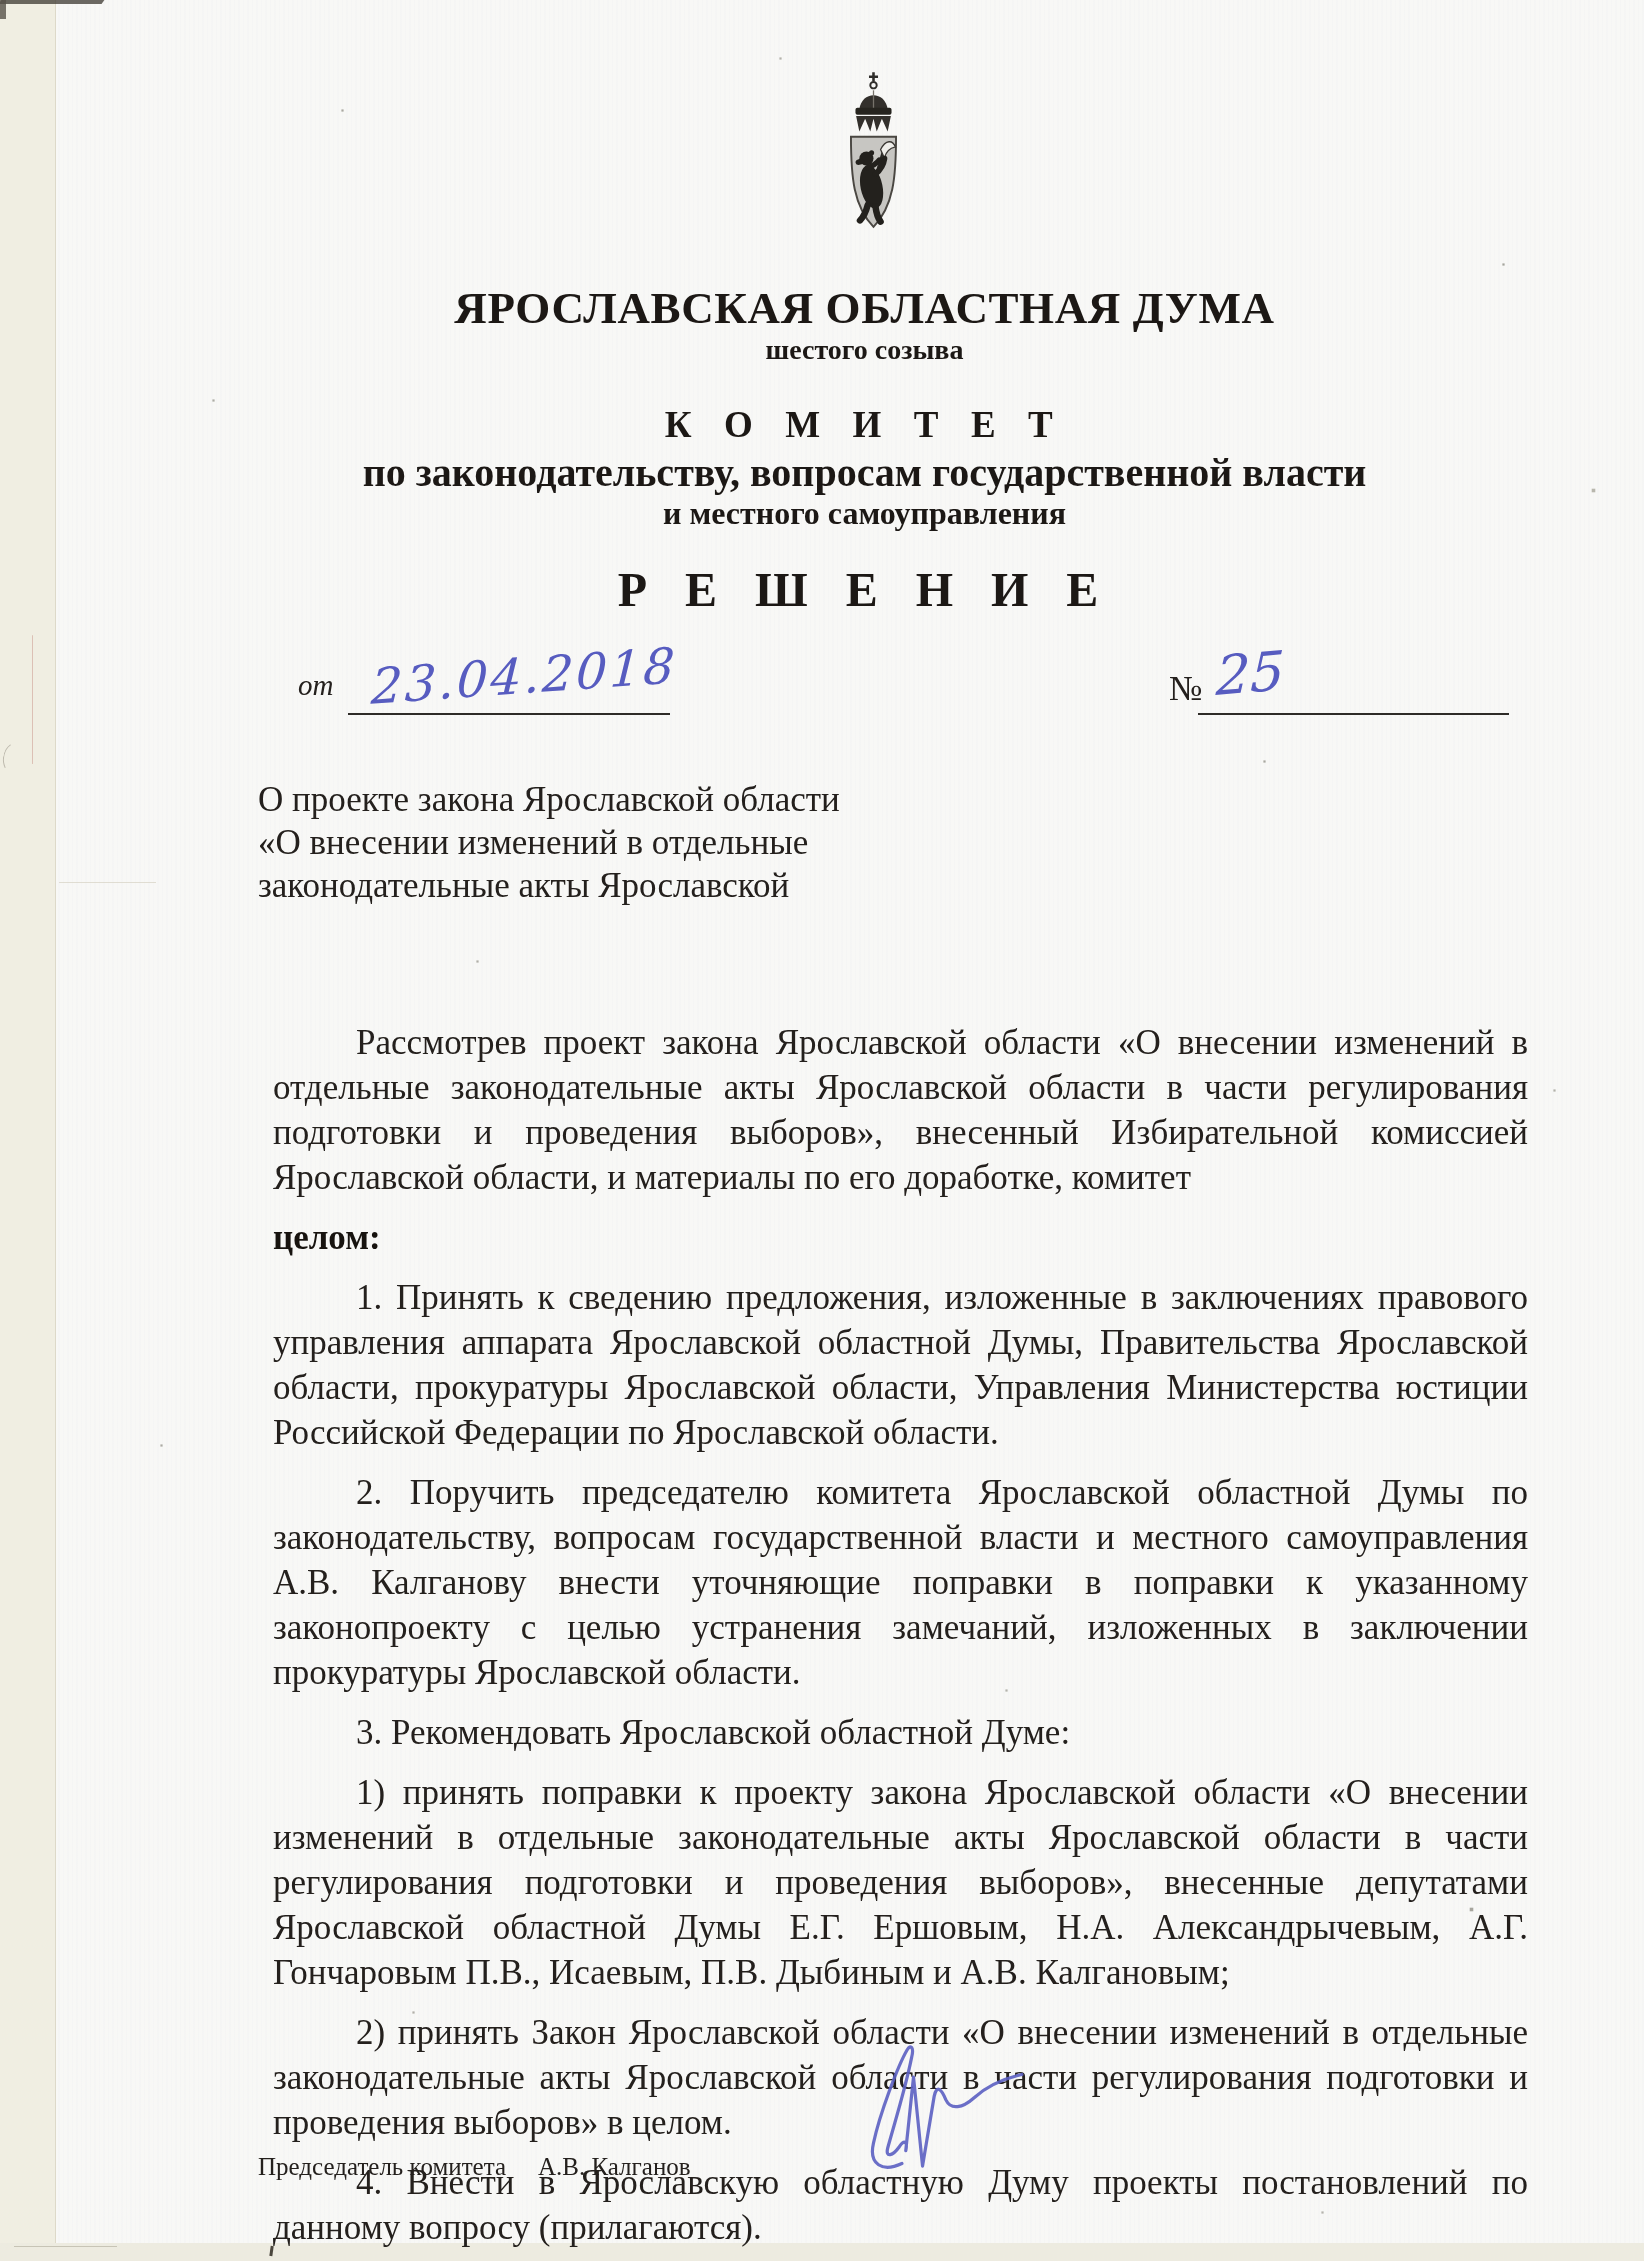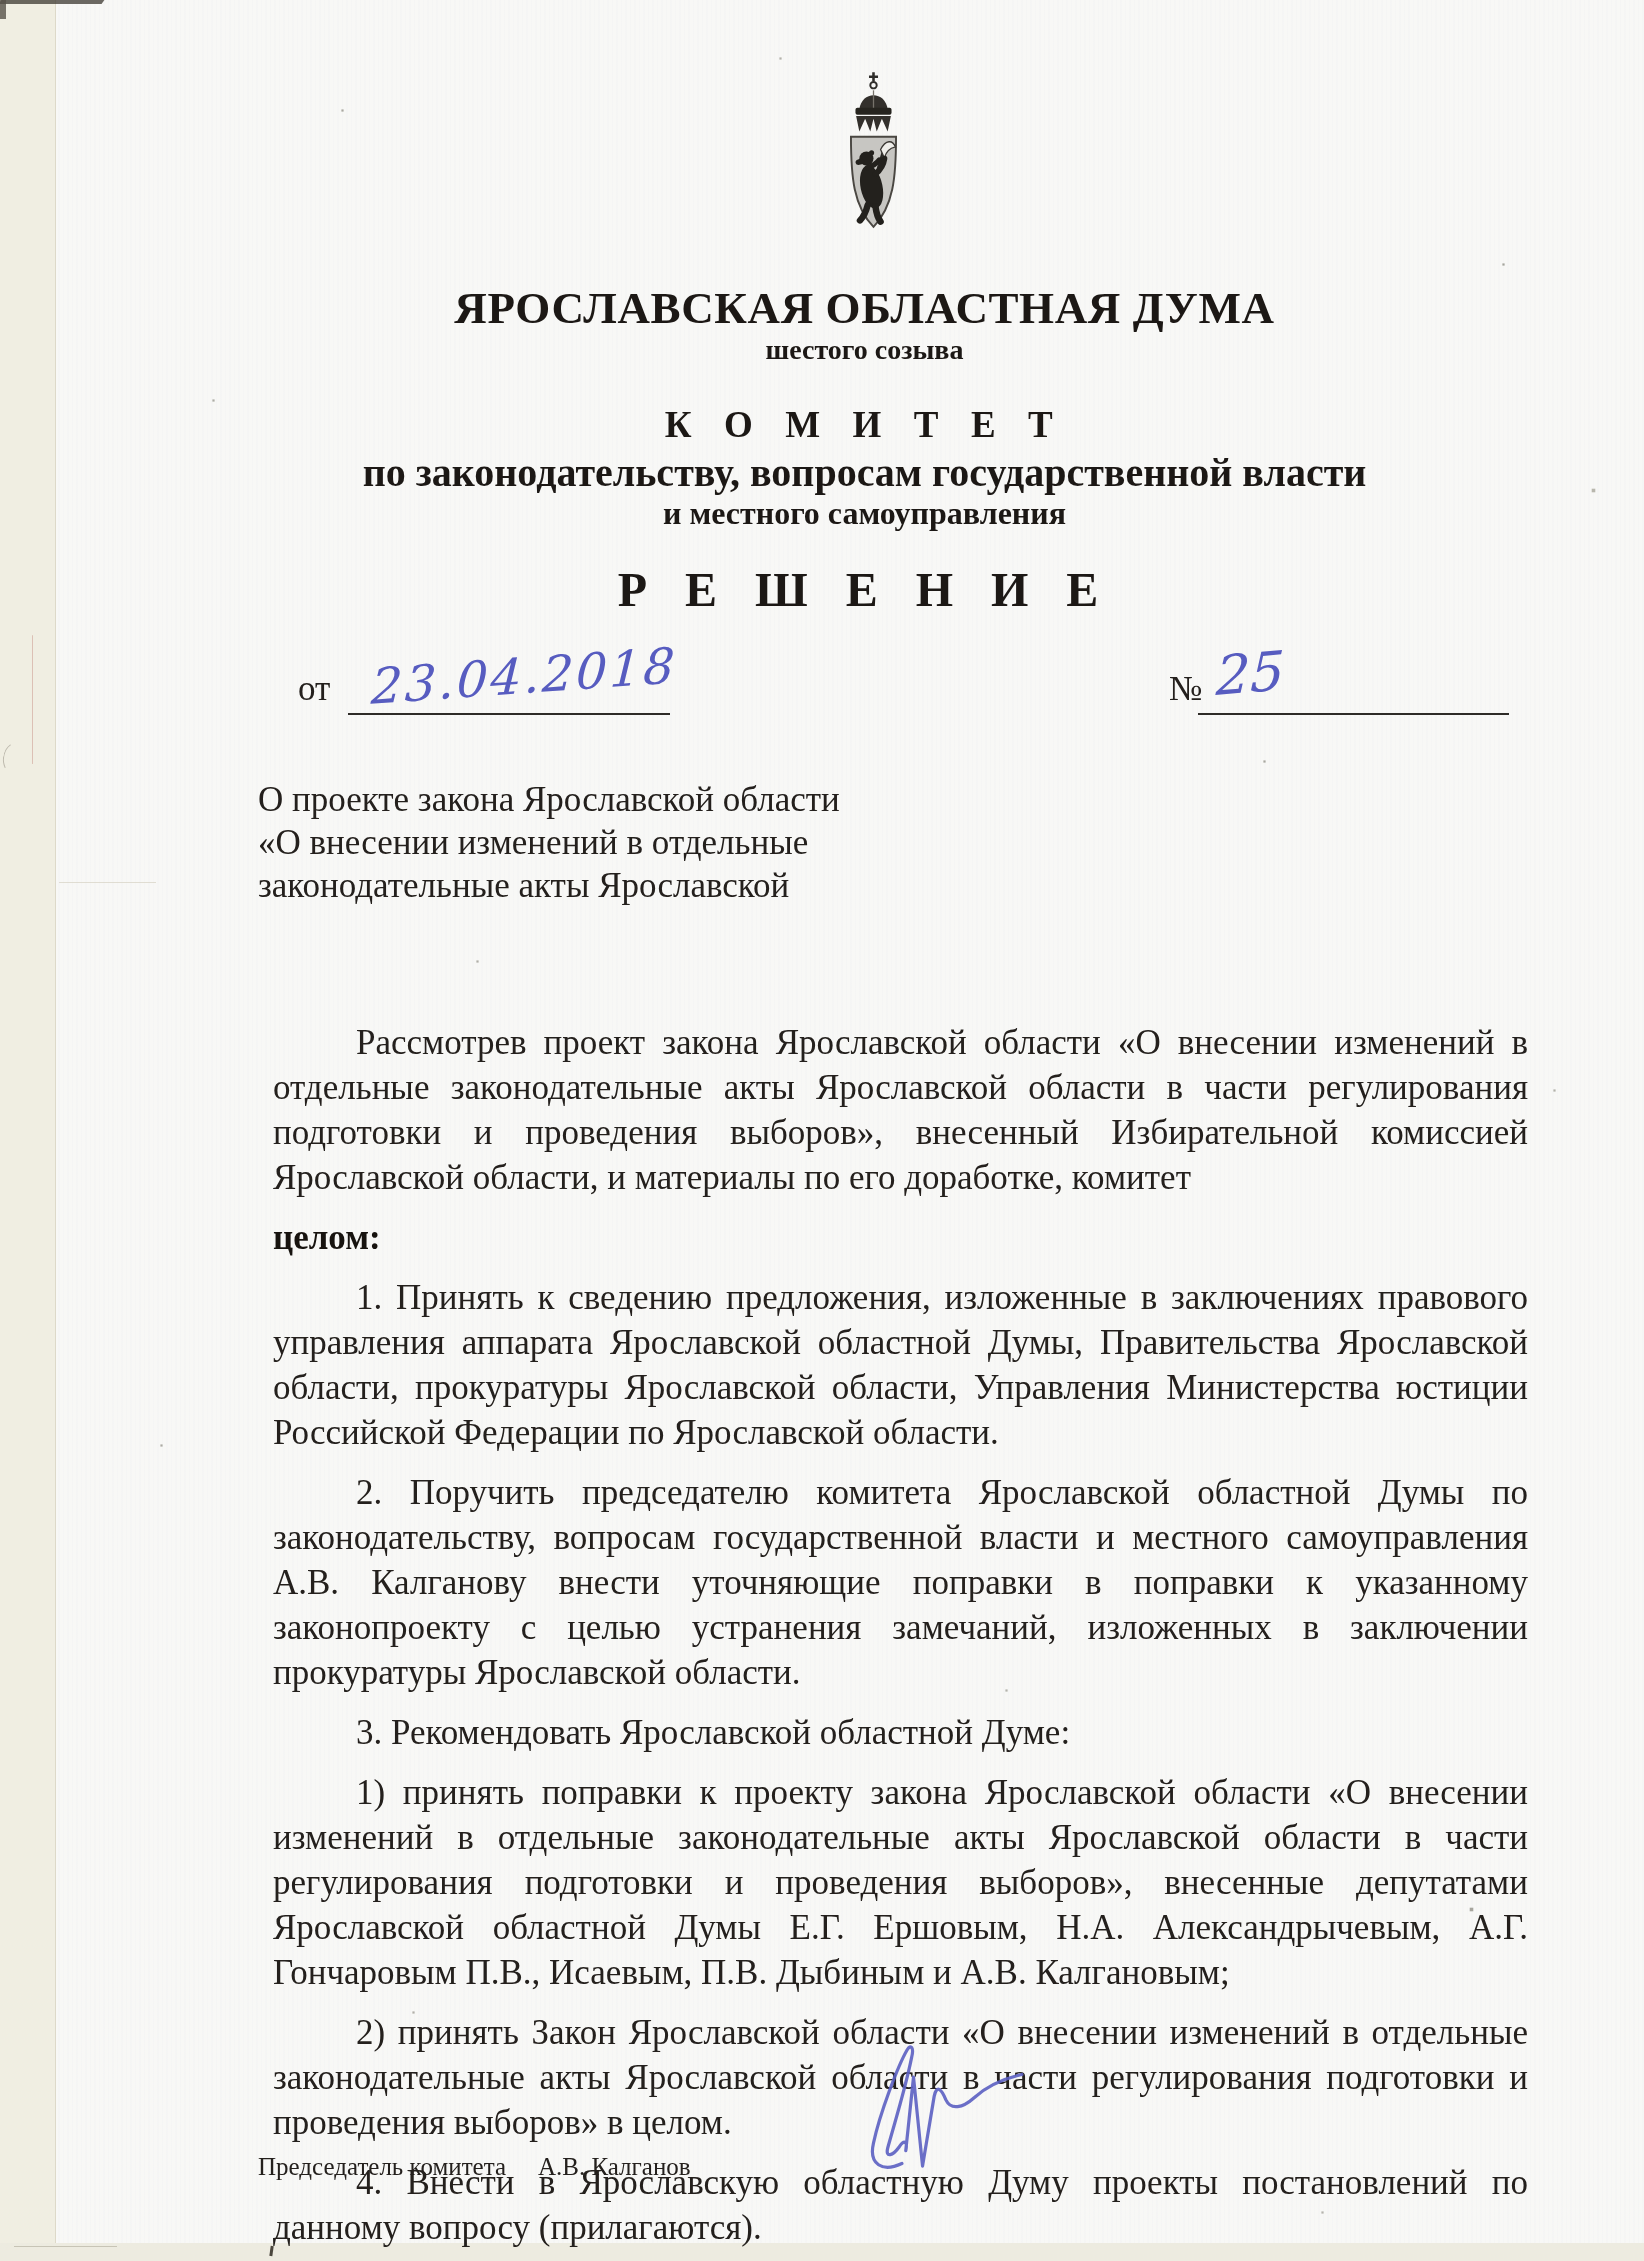--- a/index.html
+++ b/index.html
@@ -29,21 +29,21 @@
       697px 2128px 0 0.6px #adaca4, 1322px 2212px 0 0.6px #b5b4ac;}
   
   .header{left:84px;top:0;width:1561px;text-align:center;}
   .org-name{position:absolute;left:0;top:282px;width:100%;font-size:45px;font-weight:bold;letter-spacing:0.6px;color:#1c1815;}
   .convocation{position:absolute;left:0;top:334px;width:100%;font-size:28px;font-weight:bold;color:#1c1815;}
   .committee-title{position:absolute;left:0;top:403px;width:100%;font-size:37px;font-weight:bold;letter-spacing:11.6px;color:#1c1815;}
   .committee-sub1{position:absolute;left:0;top:449px;width:100%;font-size:40px;font-weight:bold;color:#1c1815;}
   .committee-sub2{position:absolute;left:0;top:495px;width:100%;font-size:32px;font-weight:bold;color:#1c1815;}
   .doc-type{position:absolute;left:0;top:562px;width:100%;font-size:48px;font-weight:bold;letter-spacing:13px;color:#1c1815;}
   
-  .date-label{left:298px;top:669px;font-size:35px;}
+  .date-label{left:298px;top:669px;font-size:29px;font-style:italic;}
   .date-underline{left:348px;top:713px;width:322px;height:1.9px;background:#2e2b27;}
   .num-label{left:1169px;top:669px;font-size:35px;}
   .num-underline{left:1198px;top:713px;width:311px;height:1.9px;background:#2e2b27;}
   .hand{font-family:"DejaVu Serif",serif;font-style:italic;color:#575cc0;}
   .hand-date{left:371px;top:648px;font-size:49px;transform:rotate(-4deg) skewX(-7deg);letter-spacing:2.6px;}
   .hand-num{left:1216px;top:642px;font-size:54px;transform:rotate(-5deg) skewX(-7deg);}
   
   .subject{left:258px;top:764px;width:684px;font-size:35px;line-height:43px;margin-top:14px;}
   .doc-body{left:258px;top:1005px;width:1285px;font-size:35px;line-height:45px;text-align:justify;}
   .para{margin:15px;text-indent:83px;}

